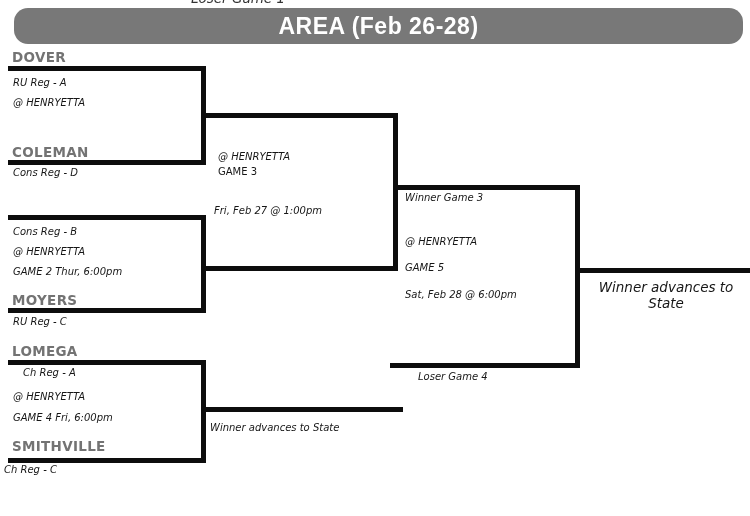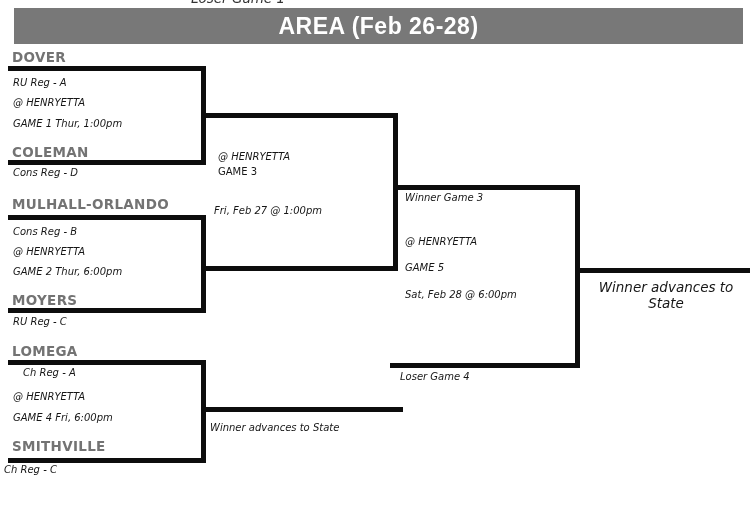--- a/index.html
+++ b/index.html
@@ -37,21 +37,21 @@
     font-style:italic;font-size:13.5px;color:#161616;line-height:1.15;
   }
 </style>
 </head>
 <body>
 
 <div id="canvas">
 
   <div class="clipped-note">Loser Game 1</div>
 
-  <div class="banner" style="background:#787878;">
+  <div class="banner" style="background:#787878;border-radius:14px;">
     <span class="banner-title" style="color:#ffffff;">AREA (Feb 26-28)</span>
   </div>
 
   <div class="hline" style="left:8px;top:66px;width:198px;"></div>
   <div class="vline" style="left:201px;top:66px;height:99px;"></div>
   <div class="hline" style="left:8px;top:160px;width:198px;"></div>
 
   <div class="hline" style="left:8px;top:215px;width:198px;"></div>
   <div class="vline" style="left:201px;top:215px;height:98px;"></div>
   <div class="hline" style="left:8px;top:308px;width:198px;"></div>
@@ -66,40 +66,38 @@
   <div class="hline" style="left:575px;top:268px;width:175px;"></div>
 
   <div class="hline" style="left:8px;top:360px;width:198px;"></div>
   <div class="vline" style="left:201px;top:360px;height:103px;"></div>
   <div class="hline" style="left:8px;top:458px;width:198px;"></div>
   <div class="hline" style="left:201px;top:407px;width:202px;"></div>
 
   <div class="team" style="left:12px;top:49px;">DOVER</div>
   <div class="det" style="left:13px;top:77px;">RU Reg - A</div>
   <div class="det" style="left:13px;top:97px;">@ HENRYETTA</div>
-  <div class="det" style="left:13px;top:118px;">GAME 1 Thur, 1:00pm</div>
   <div class="team" style="left:12px;top:144px;">COLEMAN</div>
   <div class="det" style="left:13px;top:167px;">Cons Reg - D</div>
 
-  <div class="team" style="left:12px;top:196px;">MULHALL-ORLANDO</div>
   <div class="det" style="left:13px;top:226px;">Cons Reg - B</div>
   <div class="det" style="left:13px;top:246px;">@ HENRYETTA</div>
   <div class="det" style="left:13px;top:266px;">GAME 2 Thur, 6:00pm</div>
   <div class="team" style="left:12px;top:292px;">MOYERS</div>
   <div class="det" style="left:13px;top:316px;">RU Reg - C</div>
 
   <div class="det" style="left:218px;top:151px;">@ HENRYETTA</div>
   <div class="det upright" style="left:218px;top:166px;">GAME 3</div>
   <div class="det" style="left:214px;top:205px;">Fri, Feb 27 @ 1:00pm</div>
 
   <div class="det" style="left:405px;top:192px;">Winner Game 3</div>
   <div class="det" style="left:405px;top:236px;">@ HENRYETTA</div>
   <div class="det" style="left:405px;top:262px;">GAME 5</div>
   <div class="det" style="left:405px;top:289px;">Sat, Feb 28 @ 6:00pm</div>
-  <div class="det" style="left:400px;top:371px;">Loser Game 4</div>
+  <div class="det" style="left:418px;top:371px;">Loser Game 4</div>
   <div class="note-wrap">Winner advances to State</div>
 
   <div class="team" style="left:12px;top:343px;">LOMEGA</div>
   <div class="det" style="left:23px;top:367px;text-align:center;">Ch Reg - A</div>
   <div class="det" style="left:13px;top:391px;">@ HENRYETTA</div>
   <div class="det" style="left:13px;top:412px;">GAME 4 Fri, 6:00pm</div>
   <div class="team" style="left:12px;top:438px;">SMITHVILLE</div>
   <div class="det" style="left:4px;top:464px;">Ch Reg - C</div>
   <div class="det" style="left:210px;top:422px;">Winner advances to State</div>
 

